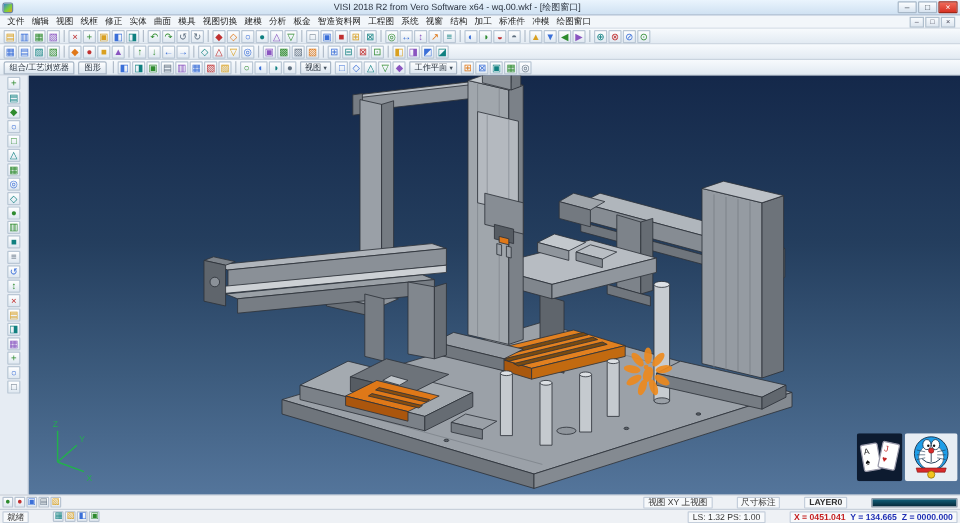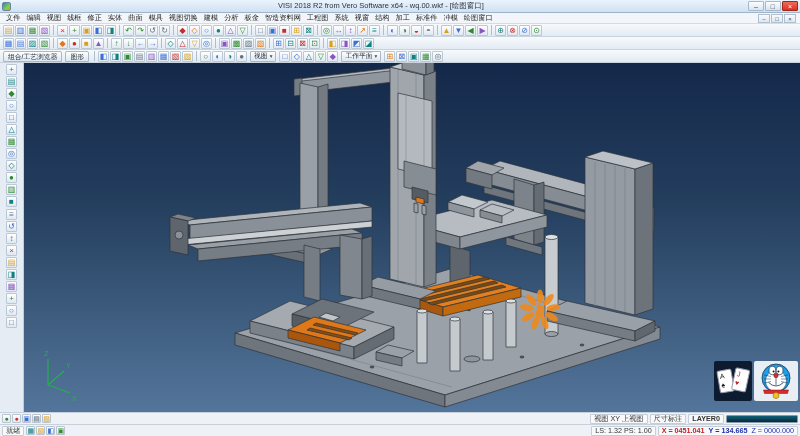--- a/index.html
+++ b/index.html
@@ -46,29 +46,29 @@
   .viewport { flex:1; position:relative; overflow:hidden;
               background:linear-gradient(180deg,#14284a 0%,#243e5e 40%,#3d5c7e 72%,#54759b 100%); }
   .model-svg { position:absolute; left:0; top:0; }
 
   .watermark { position:absolute; left:494px; top:225px; display:flex; align-items:center; gap:7px; opacity:.95; }
   .watermark-text { font-size:30px; font-weight:bold; color:#a9aeb6; letter-spacing:2px; text-shadow:0 1px 2px rgba(0,0,0,.35); white-space:nowrap; }
 
   .easter { position:absolute; left:690px; top:298px; display:flex; gap:2px; }
 
   
-  .status { height:12px; background:#eef1f5; border-top:1px solid #c8d0da; display:flex; align-items:center; padding:0 2px; gap:2px; font-size:7.2px; color:#333; }
+  .status { height:12px; background:#eef1f5; border-top:1px solid #c8d0da; display:flex; align-items:center; padding:0 2px; gap:20px; font-size:7.2px; color:#333; }
   .seg { height:10px; display:flex; align-items:center; padding:0 3px; background:#f7f9fb; border:1px solid #c4cedb; border-radius:1px; white-space:nowrap; }
   .seg.bold { font-weight:bold; }
   .status .spacer { flex:1; }
   .st-icon { width:9px; height:9px; font-size:7px; line-height:8px; text-align:center; background:linear-gradient(#fff,#e0e8f0); border:1px solid #b8c4d2; border-radius:1px; }
   .layerbar { width:72px; height:8px; background:linear-gradient(#11607a,#06293a); border:1px solid #8a98a8; border-radius:1px; }
   .coord-x { color:#c41f1f; font-weight:bold; margin-right:4px; }
   .coord-y { color:#1f2fb4; font-weight:bold; margin-right:4px; }
-  .coord-z { color:#1f2fb4; font-weight:normal; }
+  .coord-z { color:#1f2fb4; font-weight:bold; }
 </style>
 </head>
 <body>
 
 <div class="window">
 
   <div class="titlebar">
     <span class="app-icon"></span>
     <span class="title-text">VISI 2018 R2 from Vero Software x64 - wq.00.wkf - [绘图窗口]</span>
     <span class="win-controls">

